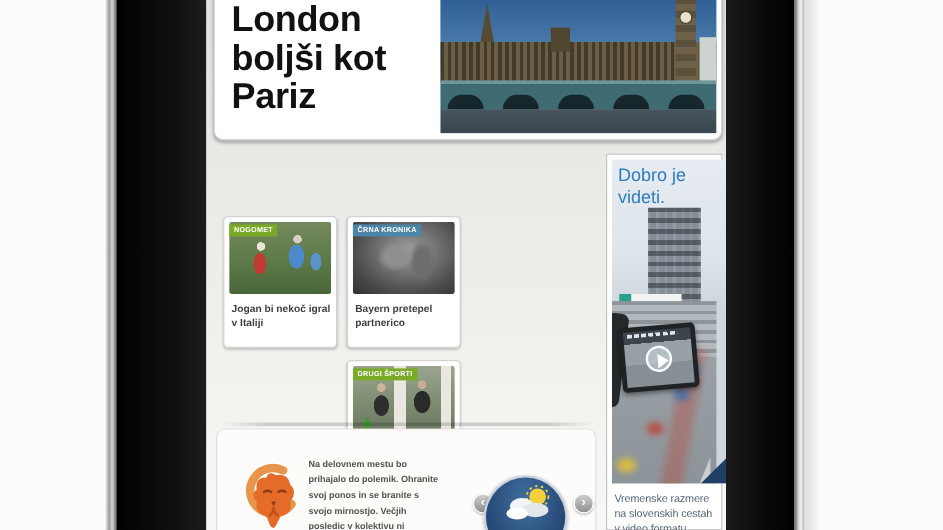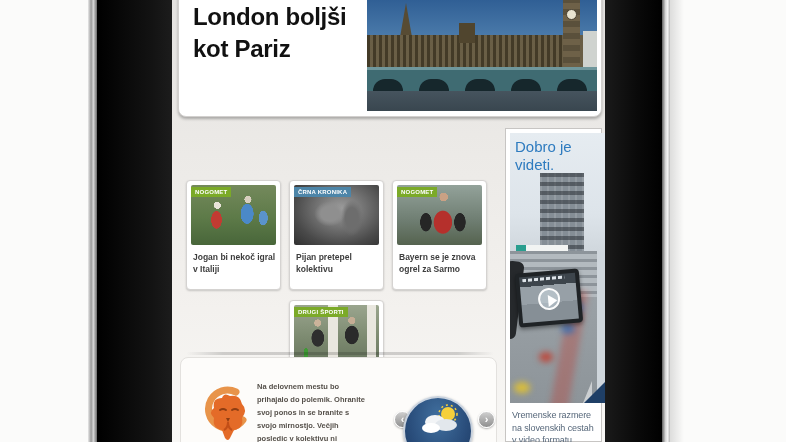--- a/index.html
+++ b/index.html
@@ -21,21 +21,21 @@
 
   
   .screen { position:absolute; left:172px; top:0; width:433px; height:442px; overflow:hidden;
     background:linear-gradient(180deg,#e4e2e0 0%,#eceae7 35%,#f3f1ee 70%,#f8f7f5 100%); }
 
   
   .hero-card { position:absolute; left:6px; top:-36px; width:424px; height:153px;
     background:#fff; border:1px solid #d2d0ce; border-radius:8px;
     box-shadow:0 2px 3px rgba(0,0,0,.28); }
   .hero-title { position:absolute; left:14px; top:36px; width:180px;
-    font-size:24px; line-height:32px; font-weight:bold; color:#111; letter-spacing:-0.3px; }
+    font-size:30px; line-height:32px; font-weight:bold; color:#111; letter-spacing:-0.3px; }
   .hero-img { position:absolute; left:188px; top:32px; width:230px; height:114px; overflow:hidden;
     background:linear-gradient(180deg,#2e5d93 0%,#4f7fae 40%,#8fb0cc 62%,#9db8cf 70%); }
   .ldn-parl { position:absolute; left:0; top:38px; width:230px; height:34px; background:#5d5136;
     background-image:repeating-linear-gradient(90deg,rgba(0,0,0,.28) 0 3px,rgba(255,255,255,.08) 3px 6px); }
   .ldn-spire { position:absolute; left:32px; top:6px; width:0; height:0;
     border-left:7px solid transparent; border-right:7px solid transparent; border-bottom:40px solid #574b33; }
   .ldn-tower1 { position:absolute; left:92px; top:26px; width:16px; height:20px; background:#50452e; }
   .ldn-bigben { position:absolute; left:196px; top:0; width:17px; height:76px; background:#6e6148;
     background-image:repeating-linear-gradient(180deg,rgba(0,0,0,.18) 0 6px,transparent 6px 12px); }
   .ldn-clock { position:absolute; left:199px; top:12px; width:11px; height:11px; background:#e8e3cf;
@@ -198,27 +198,21 @@
     <div class="news-card" style="left:14px;top:132px">
       <div class="thumb img-soccer">
         <span class="badge badge-green">NOGOMET</span>
       </div>
       <div class="card-title">Jogan bi nekoč igral v Italiji</div>
     </div>
     <div class="news-card" style="left:117px;top:132px">
       <div class="thumb img-krimi">
         <span class="badge badge-blue">ČRNA KRONIKA</span>
       </div>
-      <div class="card-title">Pijan pretepel kolektivu</div>
-    </div>
-    <div class="news-card" style="left:220px;top:132px">
-      <div class="thumb img-bayern">
-        <span class="badge badge-green">NOGOMET</span>
-      </div>
-      <div class="card-title">Bayern se je znova ogrel za Sarmo</div>
+      <div class="card-title">Bayern pretepel partnerico</div>
     </div>
 
     <div class="news-card" style="left:117px;top:252px">
       <div class="thumb img-press">
         <span class="badge badge-green">DRUGI ŠPORTI</span>
       </div>
     </div>
 
     <div class="grid-divider"></div>
     <div class="dots">

